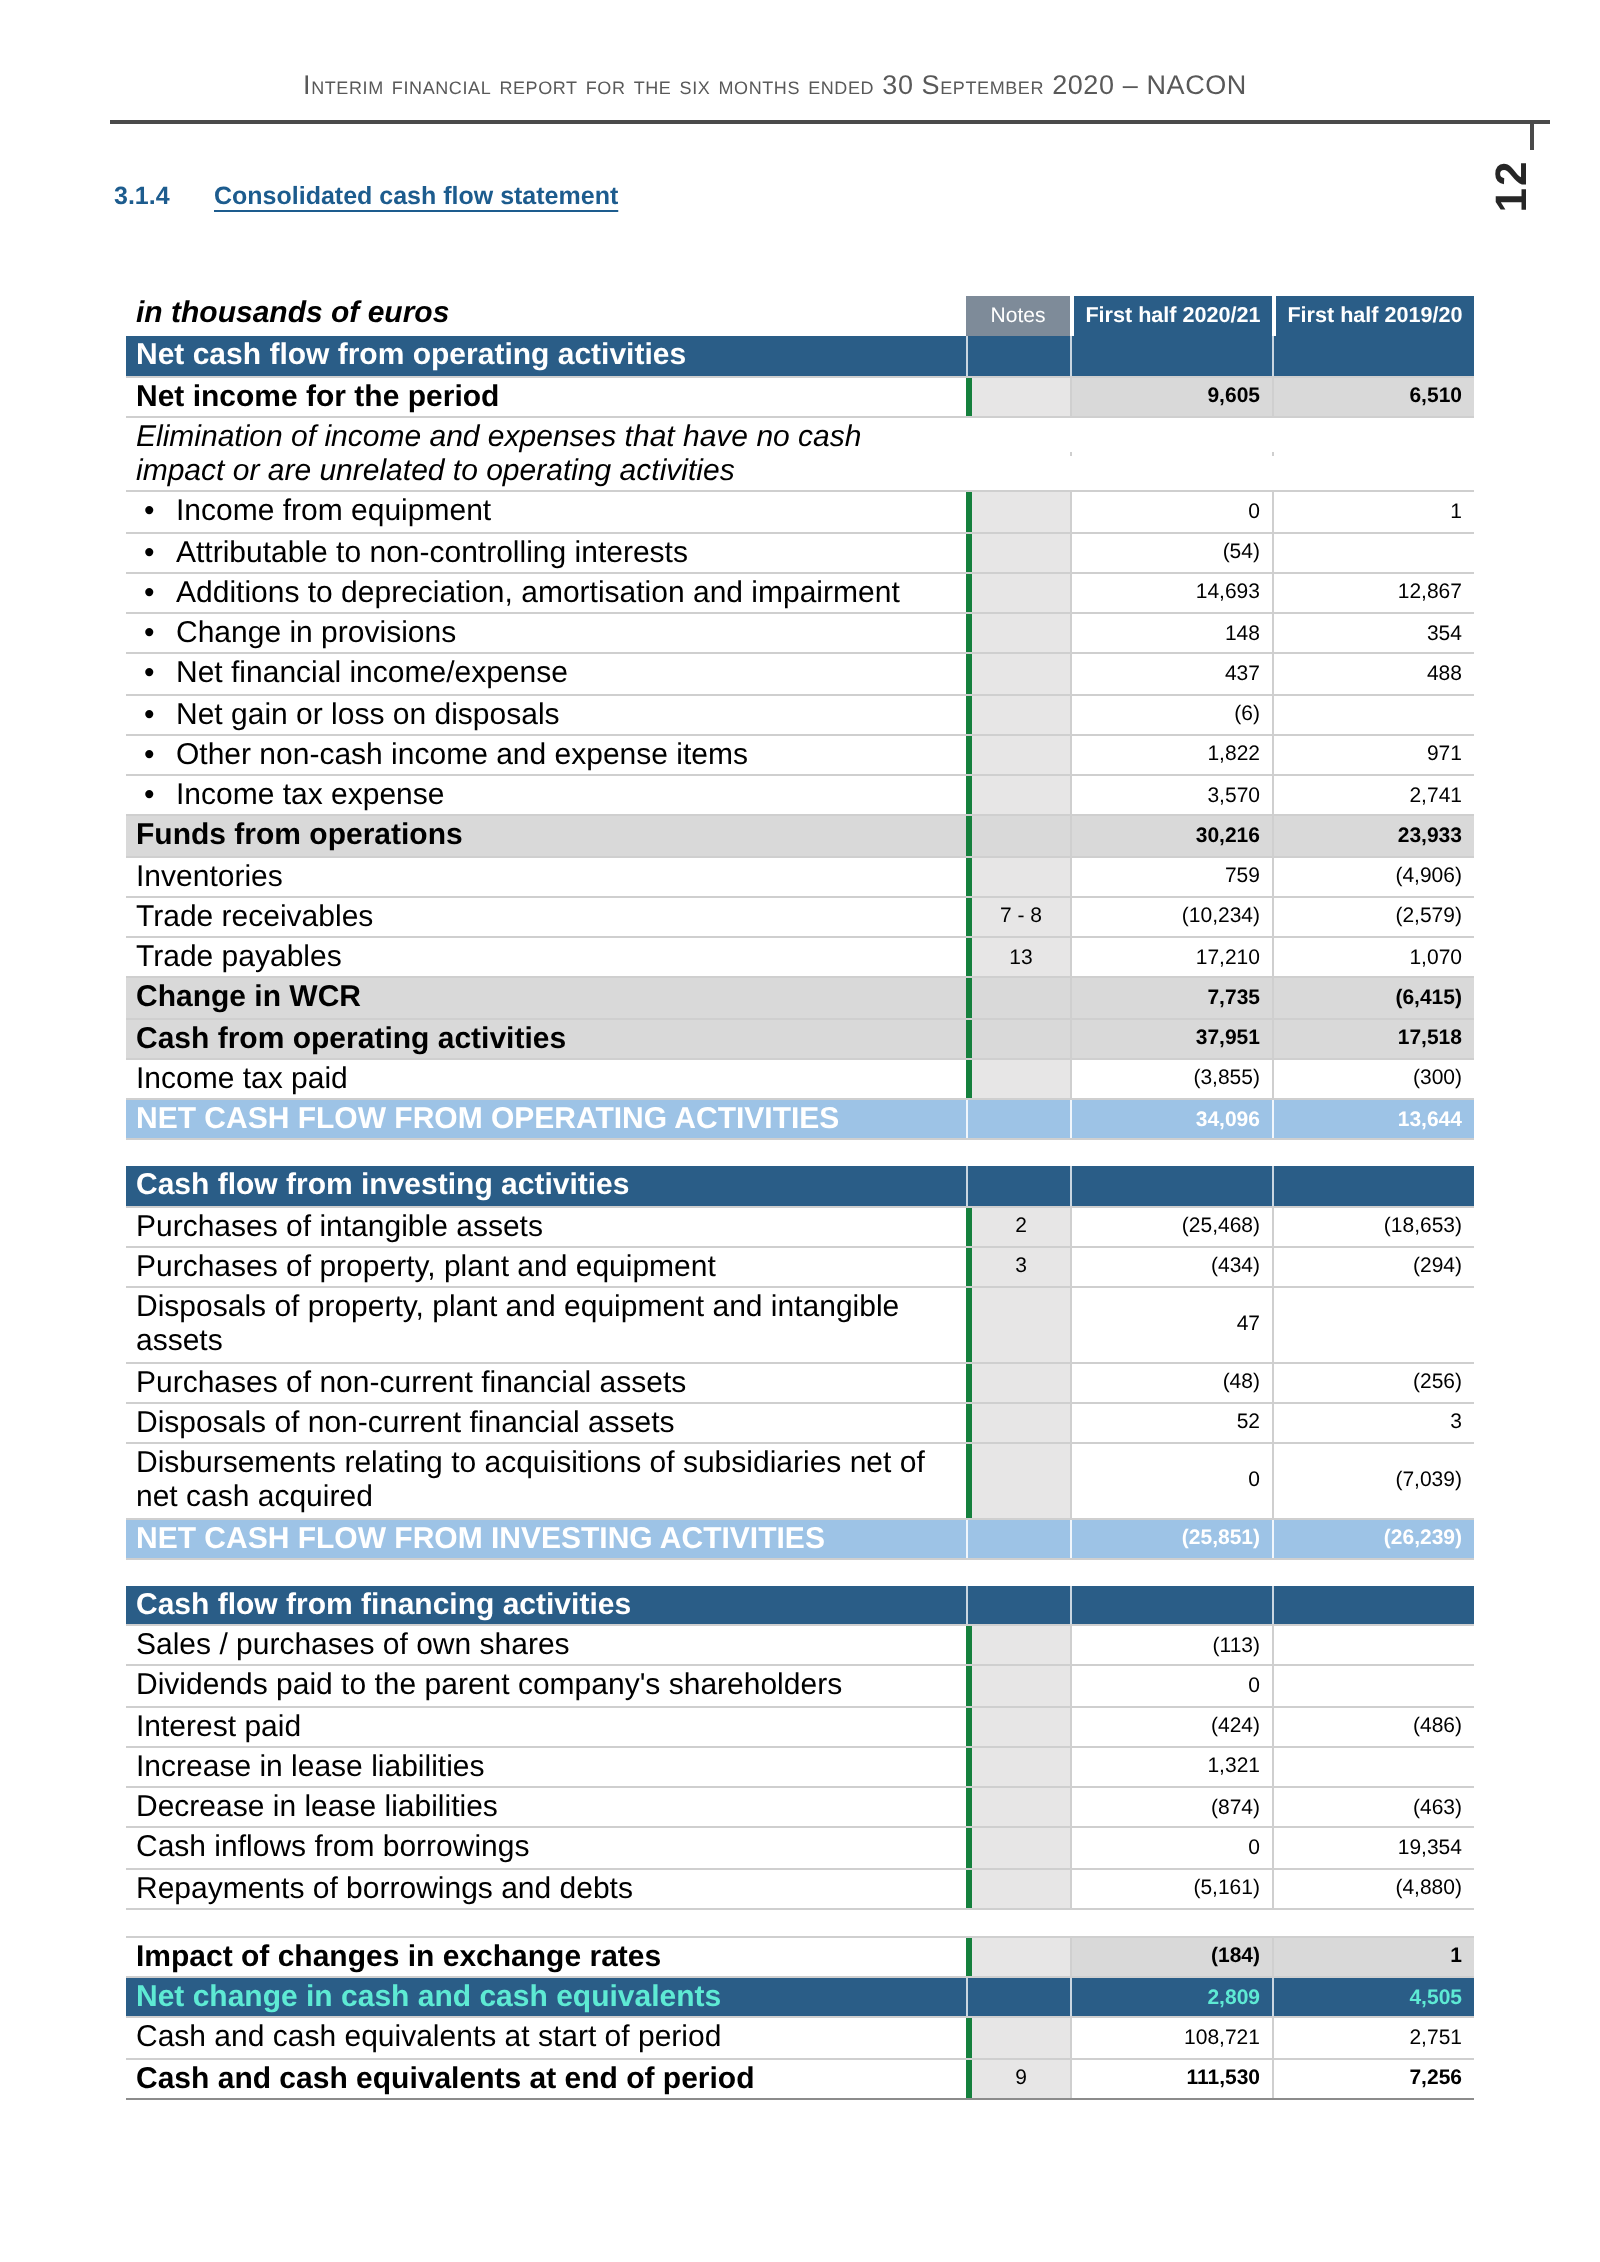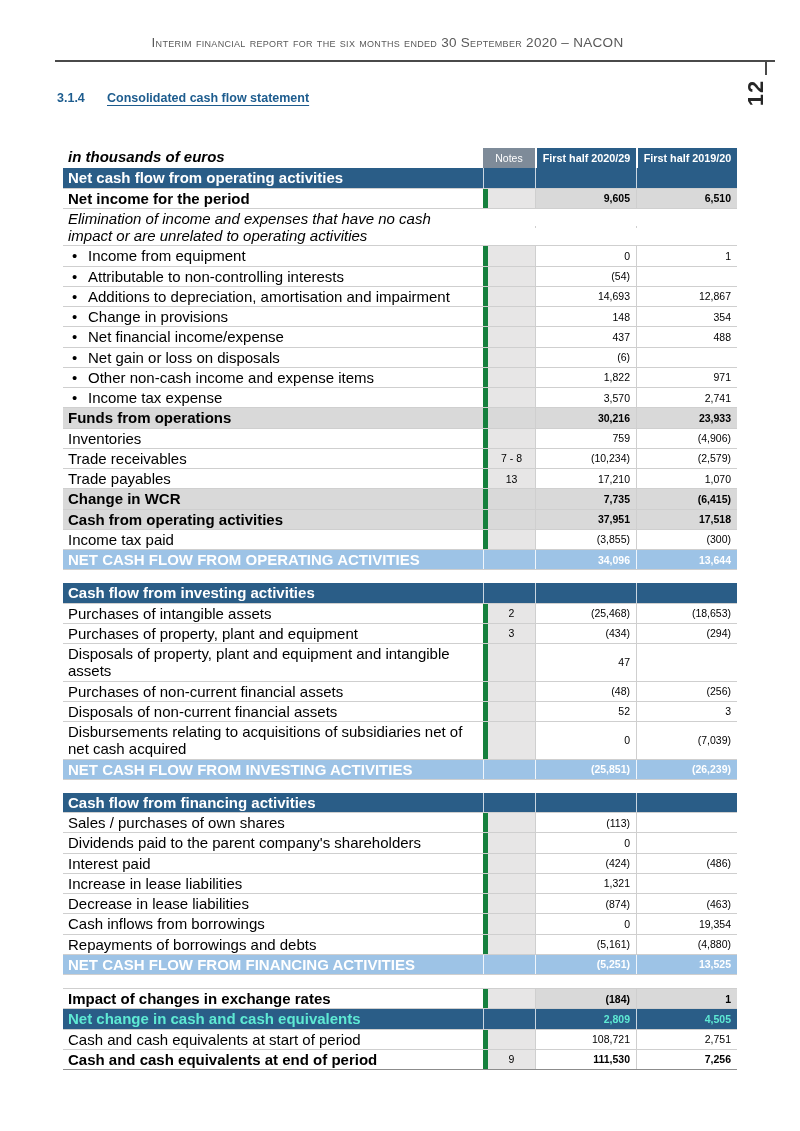--- a/index.html
+++ b/index.html
@@ -23,21 +23,21 @@
 
   
   .section-heading{position:absolute;top:91px;left:57px;color:var(--heading-blue,#1d5c8e);font-size:12.5px;font-weight:bold;}
   .sec-num{display:inline-block;width:50px;}
   .sec-title{text-decoration:underline;text-underline-offset:3px;}
 
   
   .table-wrap{position:absolute;top:147px;left:63px;width:674px;}
   .row{display:flex;min-height:19px;border-bottom:1px solid #cfcfcf;}
   .c-label{width:420px;display:flex;align-items:center;padding:1px 4px 1px 5px;font-size:15px;line-height:1.15;box-sizing:border-box;}
-  .c-notes{width:52px;display:flex;align-items:center;justify-content:center;font-size:10.5px;border-left:5px solid #15803d;background:var(--notes-gray,#e7e6e6);box-sizing:border-box;}
+  .c-notes{width:52px;display:flex;align-items:center;justify-content:center;font-size:10.5px;border-left:3px solid #15803d;background:var(--notes-gray,#e7e6e6);box-sizing:border-box;}
   .c-val{width:101px;display:flex;align-items:center;justify-content:flex-end;padding:1px 6px 1px 2px;font-size:10.5px;border-left:1px solid #cfcfcf;box-sizing:border-box;}
 
   
   .thead{display:flex;align-items:flex-end;border-bottom:none;min-height:20px;}
   .unit{font-style:italic;font-weight:bold;align-items:flex-end;padding-bottom:3px;}
   .th-notes{background:var(--slate-header,#7e8b99);color:#fff;height:20px;border-left:none;}
   .th-val{background:var(--dark-blue,#2a5d87);color:#fff;font-weight:bold;font-size:10.8px;justify-content:center;height:20px;border-left:2px solid #fff;padding:0;}
 
   
   .section:not(:first-child){margin-top:13px;}
@@ -83,21 +83,21 @@
   <div class="page-num">12</div>
 
   <div class="section-heading">
     <span class="sec-num">3.1.4</span><span class="sec-title">Consolidated cash flow statement</span>
   </div>
 
   <div class="table-wrap">
     <div class="row thead">
       <div class="c-label unit">in thousands of euros</div>
       <div class="c-notes th-notes">Notes</div>
-      <div class="c-val th-val">First half 2020/29</div>
+      <div class="c-val th-val">First half 2020/21</div>
       <div class="c-val th-val">First half 2019/20</div>
     </div>
     <div id="table-body">
         <div class="section">
           <div class="row sec-header">
             <div class="c-label">Net cash flow from operating activities</div>
             <div class="c-notes"></div>
             <div class="c-val"></div>
             <div class="c-val"></div>
           </div>
@@ -326,26 +326,20 @@
             <div class="c-notes"></div>
             <div class="c-val">0</div>
             <div class="c-val">19,354</div>
           </div>
           <div class="row plain">
             <div class="c-label">Repayments of borrowings and debts</div>
             <div class="c-notes"></div>
             <div class="c-val">(5,161)</div>
             <div class="c-val">(4,880)</div>
           </div>
-          <div class="row total-light">
-            <div class="c-label">NET CASH FLOW FROM FINANCING ACTIVITIES</div>
-            <div class="c-notes"></div>
-            <div class="c-val">(5,251)</div>
-            <div class="c-val">13,525</div>
-          </div>
         </div>
         <div class="section no-head">
           <div class="row first">
             <div class="c-label">Impact of changes in exchange rates</div>
             <div class="c-notes"></div>
             <div class="c-val">(184)</div>
             <div class="c-val">1</div>
           </div>
           <div class="row total-dark">
             <div class="c-label">Net change in cash and cash equivalents</div>

